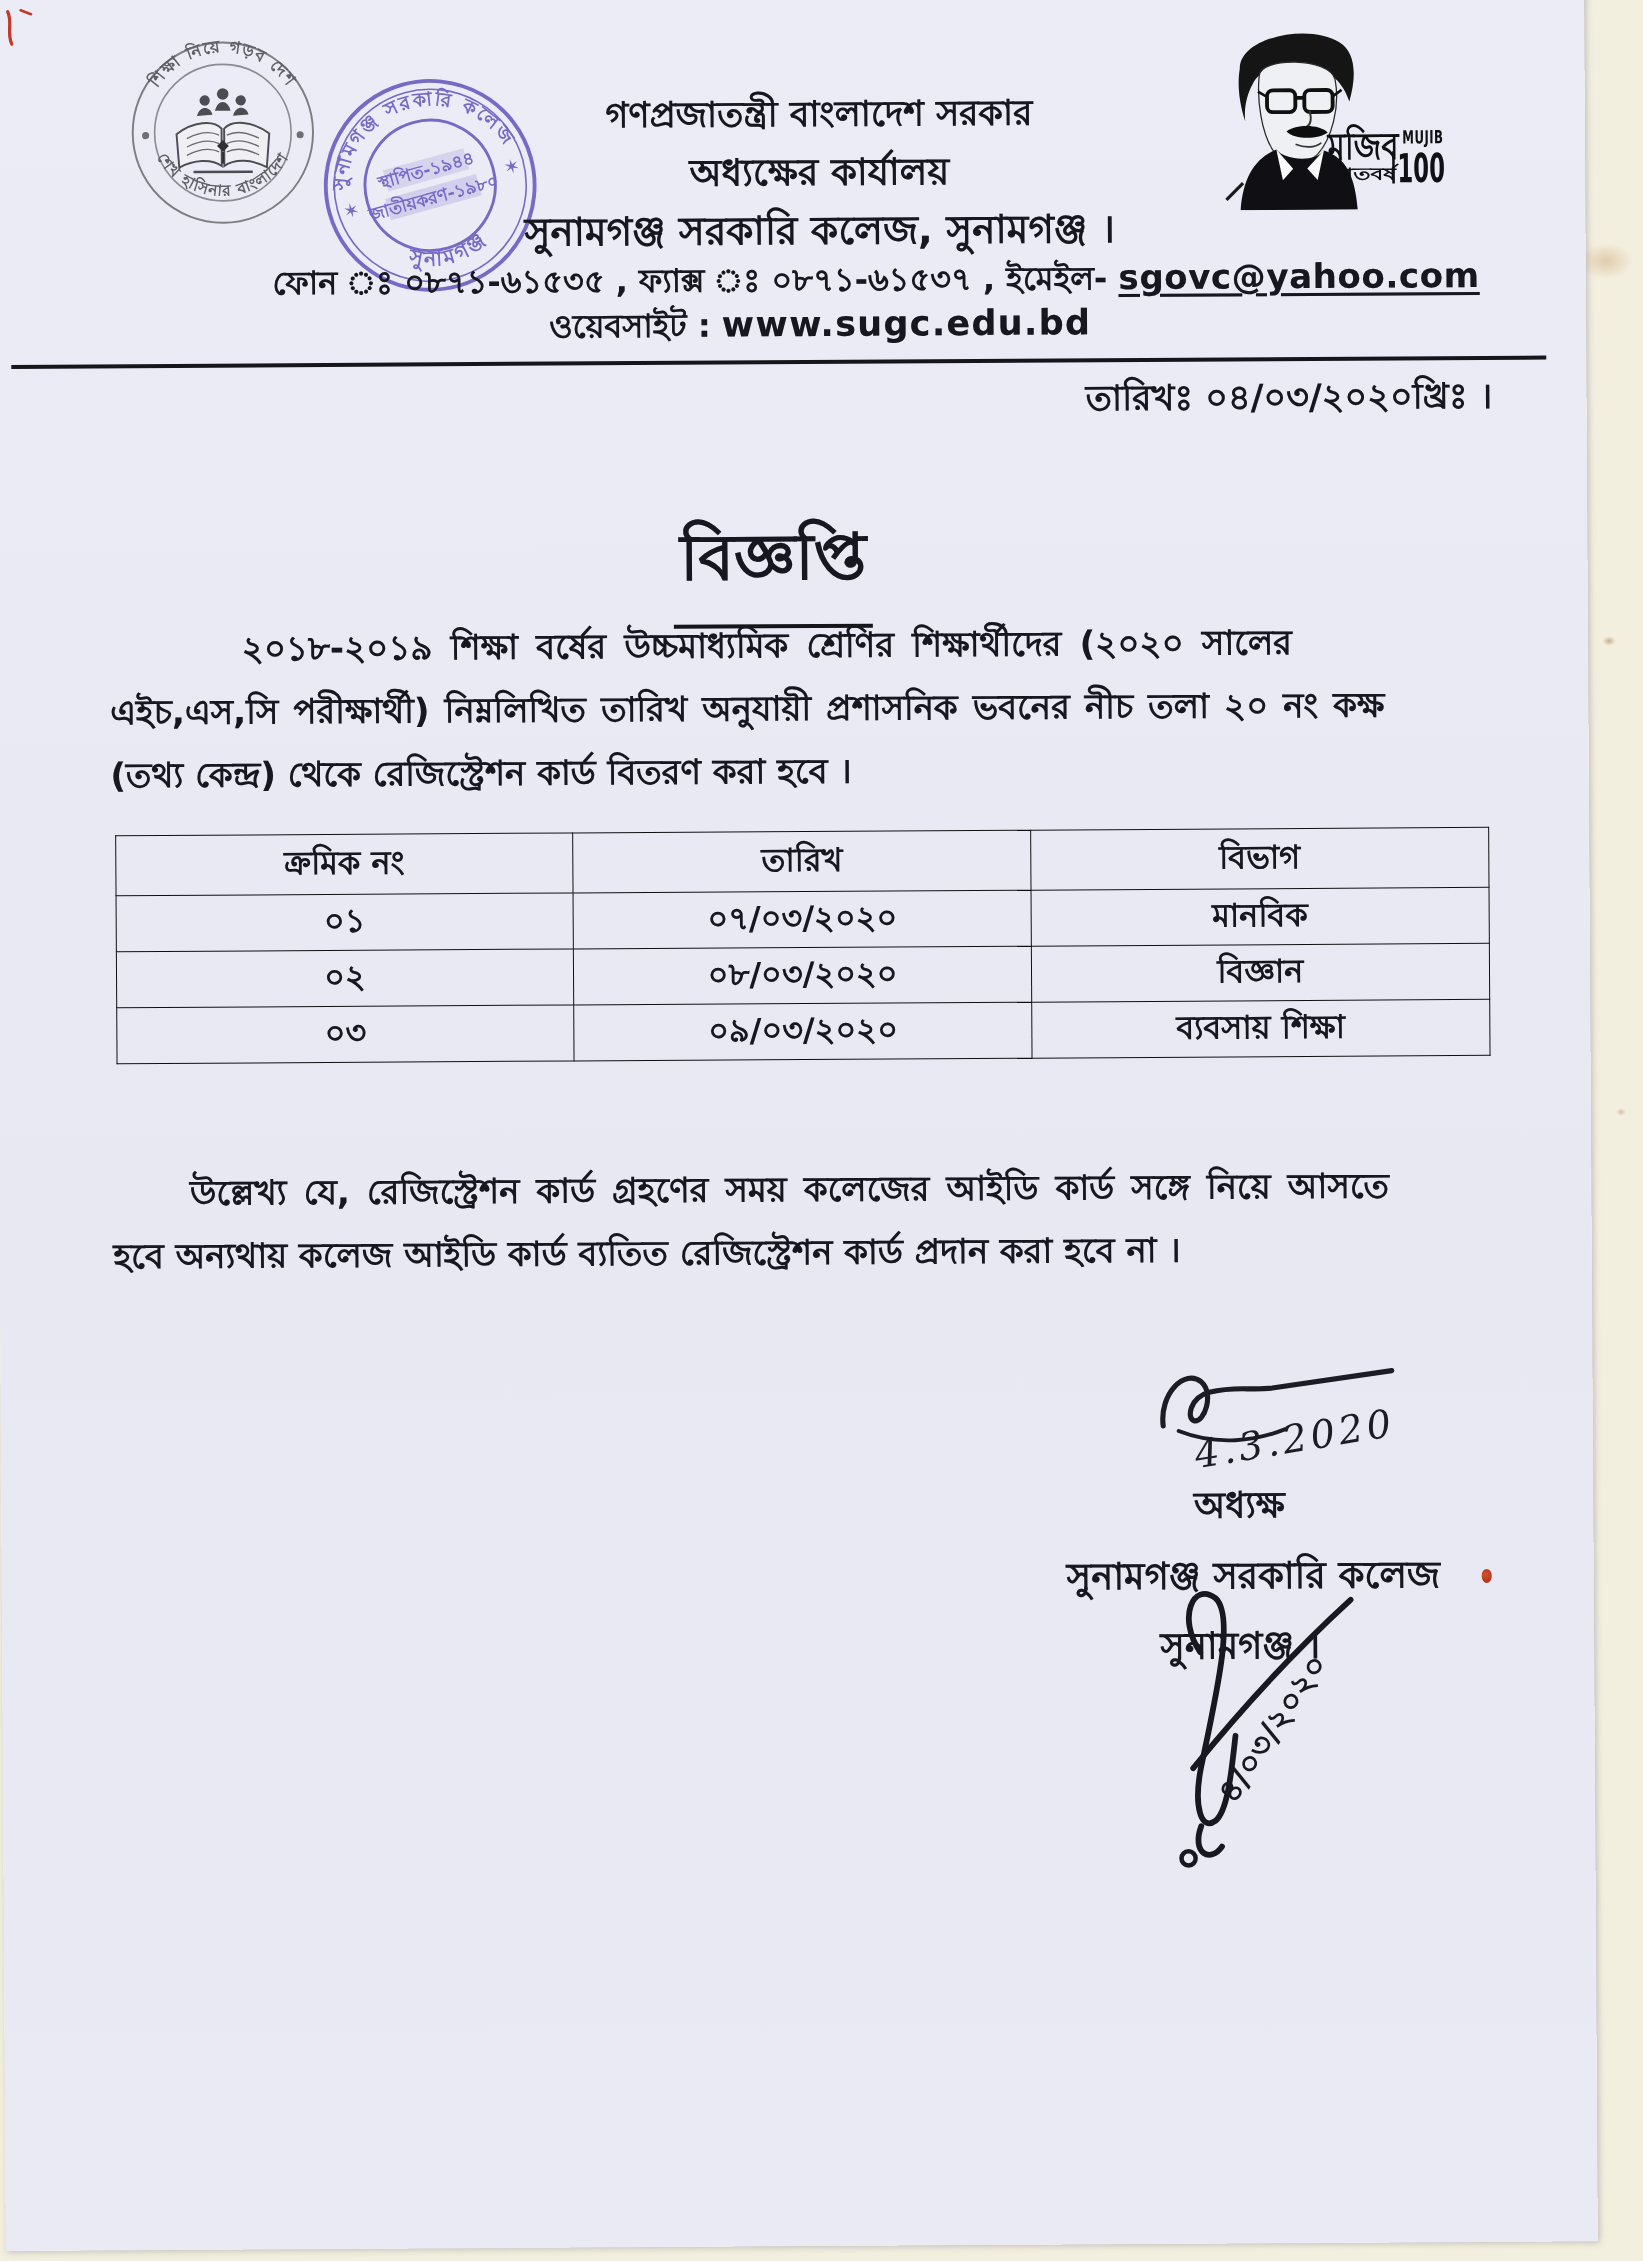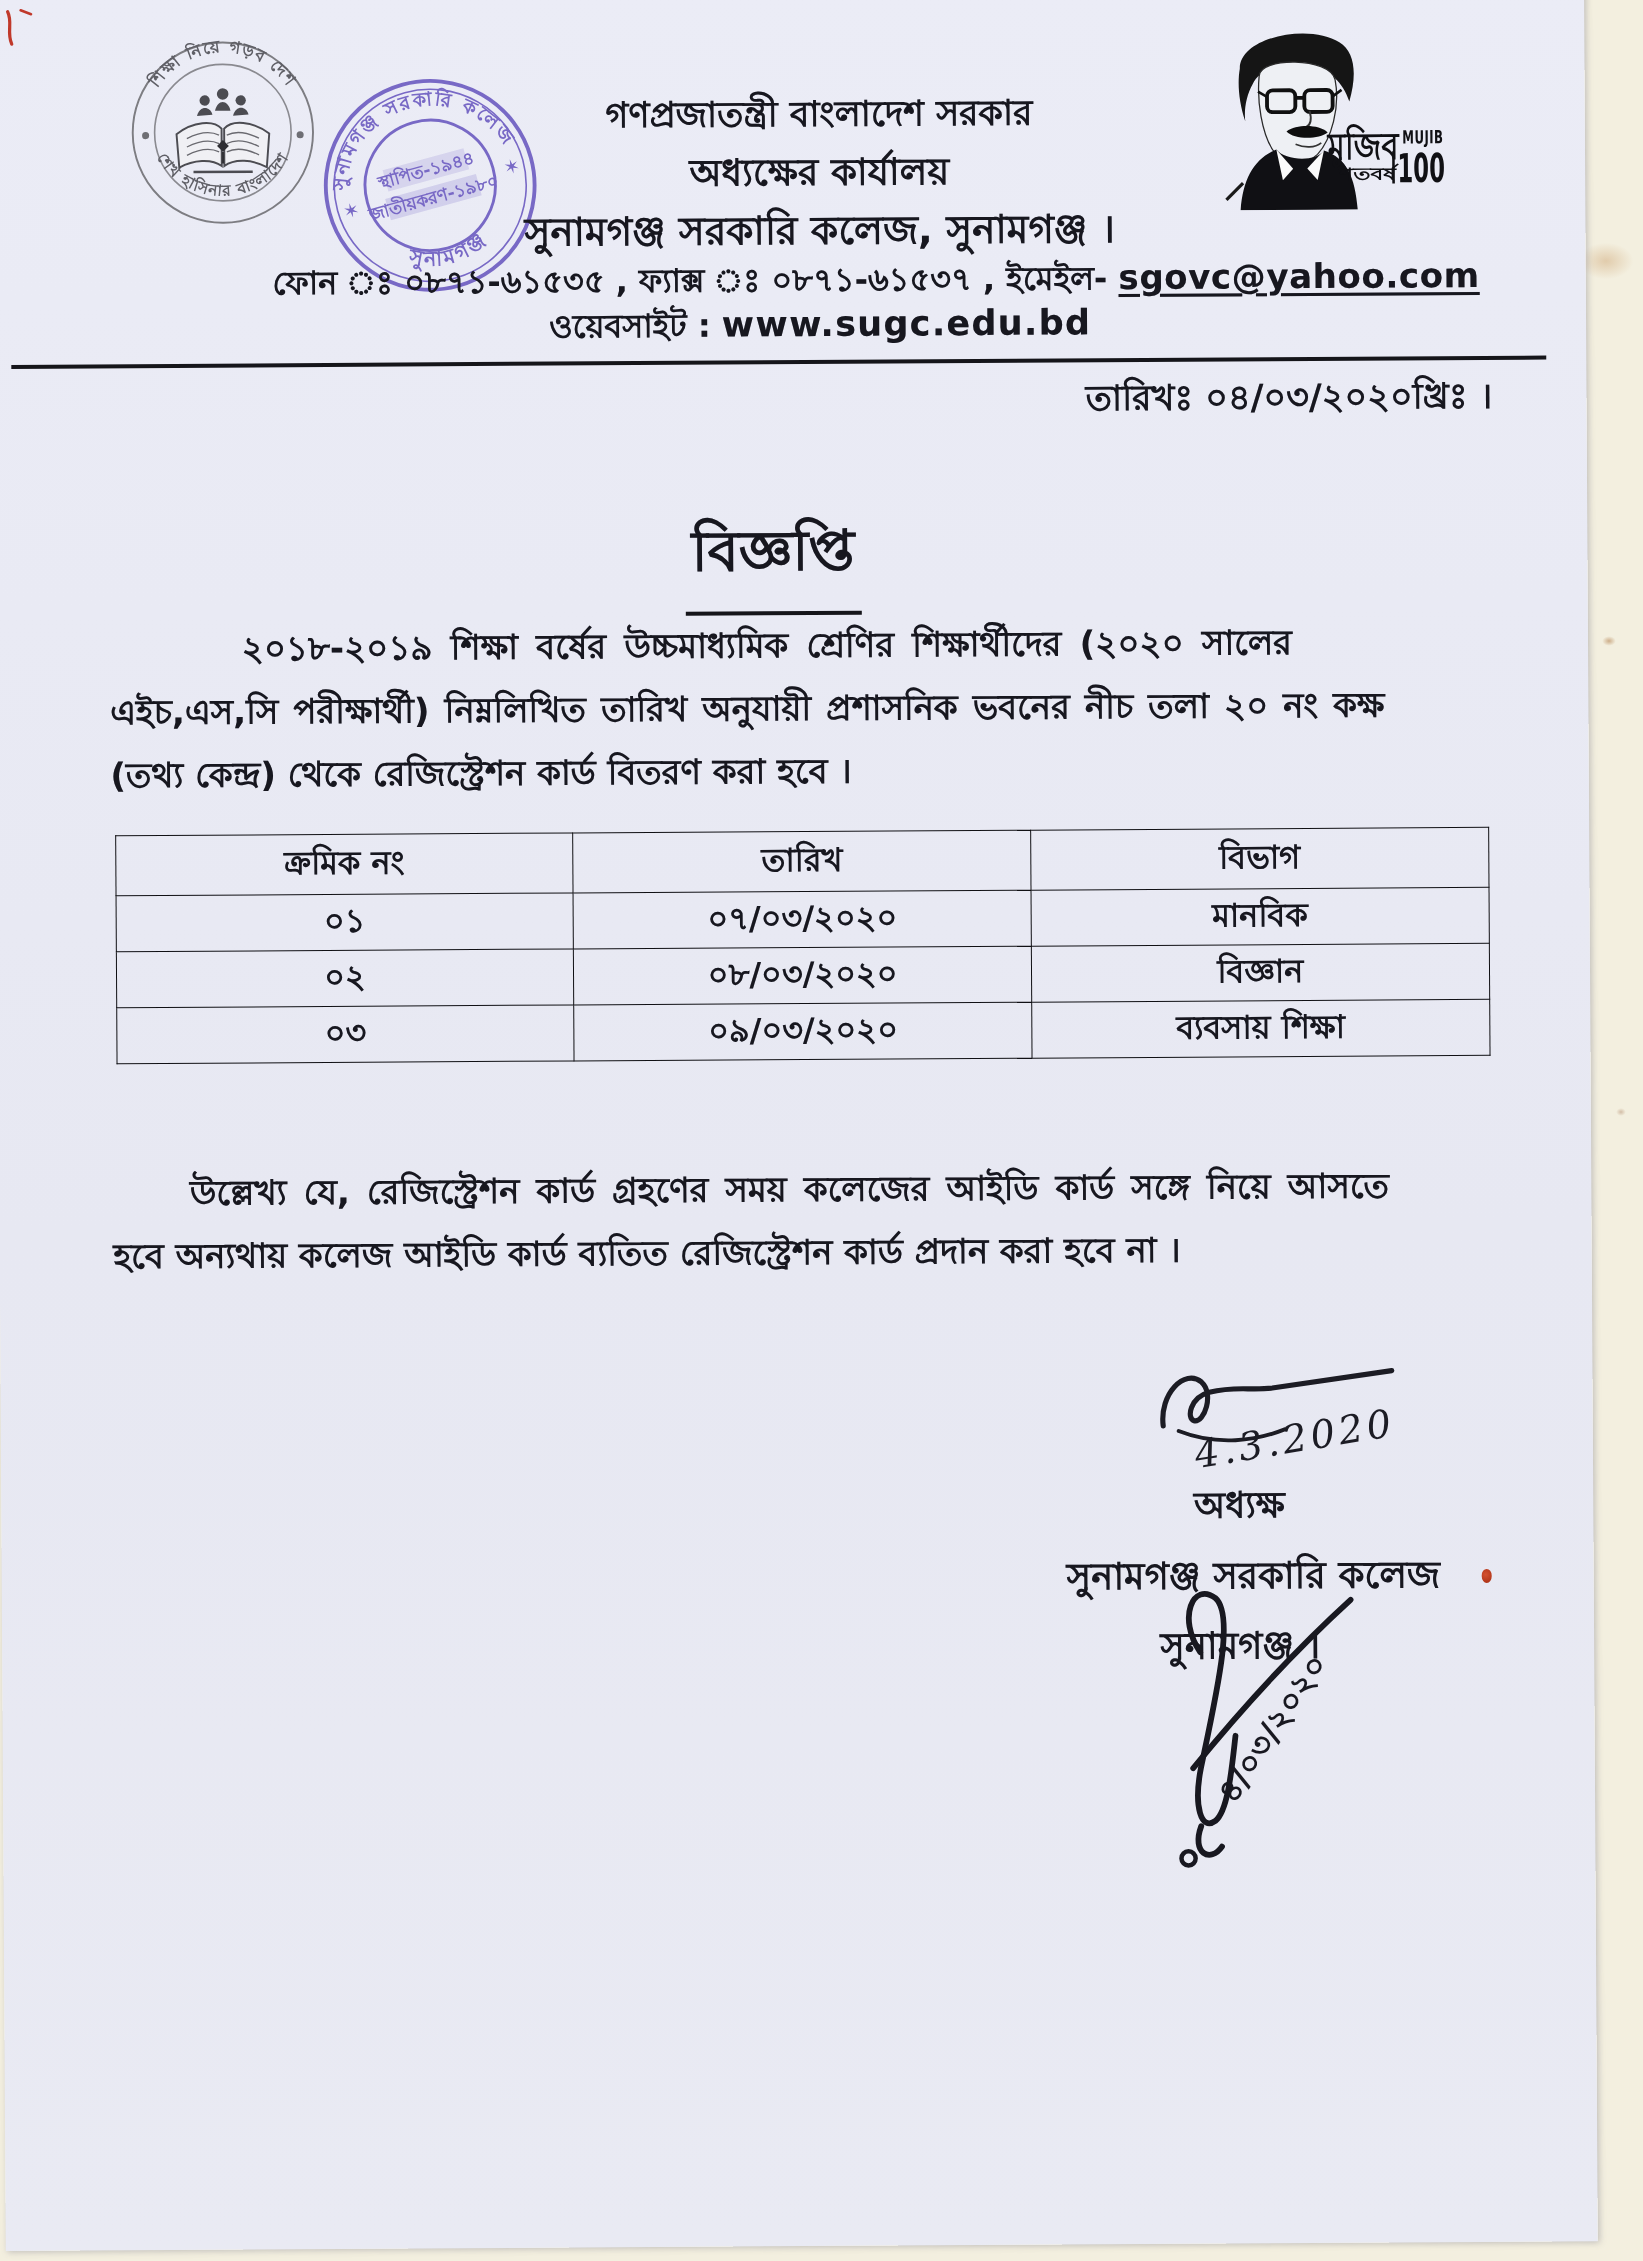--- a/index.html
+++ b/index.html
@@ -24,21 +24,21 @@
   .abs{position:absolute;}
   .bn{text-shadow:0 0 0.6px rgba(20,20,40,.35);}
   .hdr-line{left:271px;width:1095px;text-align:center;font-weight:700;white-space:nowrap;}
   .contact{font-size:32px;font-weight:700;}
   .contact .email{font-size:34px;font-weight:700;text-decoration:underline;text-decoration-thickness:3.2px;text-underline-offset:5.2px;letter-spacing:0.6px;}
   .website{font-size:32px;font-weight:700;}
   .website .url{font-size:35px;font-weight:700;letter-spacing:1.3px;}
   .rule{left:9.7px;top:365px;width:1535px;height:3.9px;background:#15151a;}
   .date-line{left:902px;top:378px;width:588px;text-align:right;font-size:35px;font-weight:600;white-space:nowrap;}
   .title-wrap{left:0;top:513px;width:1540px;text-align:center;}
-  .title-wrap span{display:inline-block;font-size:56px;font-weight:700;border-bottom:4.5px solid #15151a;padding:0 6.4px 9px;}
+  .title-wrap span{display:inline-block;font-size:64px;font-weight:700;border-bottom:4.5px solid #15151a;padding:0 6.4px 9px;}
   .body-line{left:106px;width:1397px;font-size:34px;font-weight:600;white-space:nowrap;}
   table.sched{
     position:absolute;left:110px;top:836px;width:1374px;border-collapse:collapse;
     font-size:32px;font-weight:600;table-layout:fixed;
   }
   table.sched td,table.sched th{
     border:1.9px solid #101014;text-align:center;vertical-align:middle;
     font-weight:600;padding:0;
   }
   table.sched tr.hd td{height:59px;}

